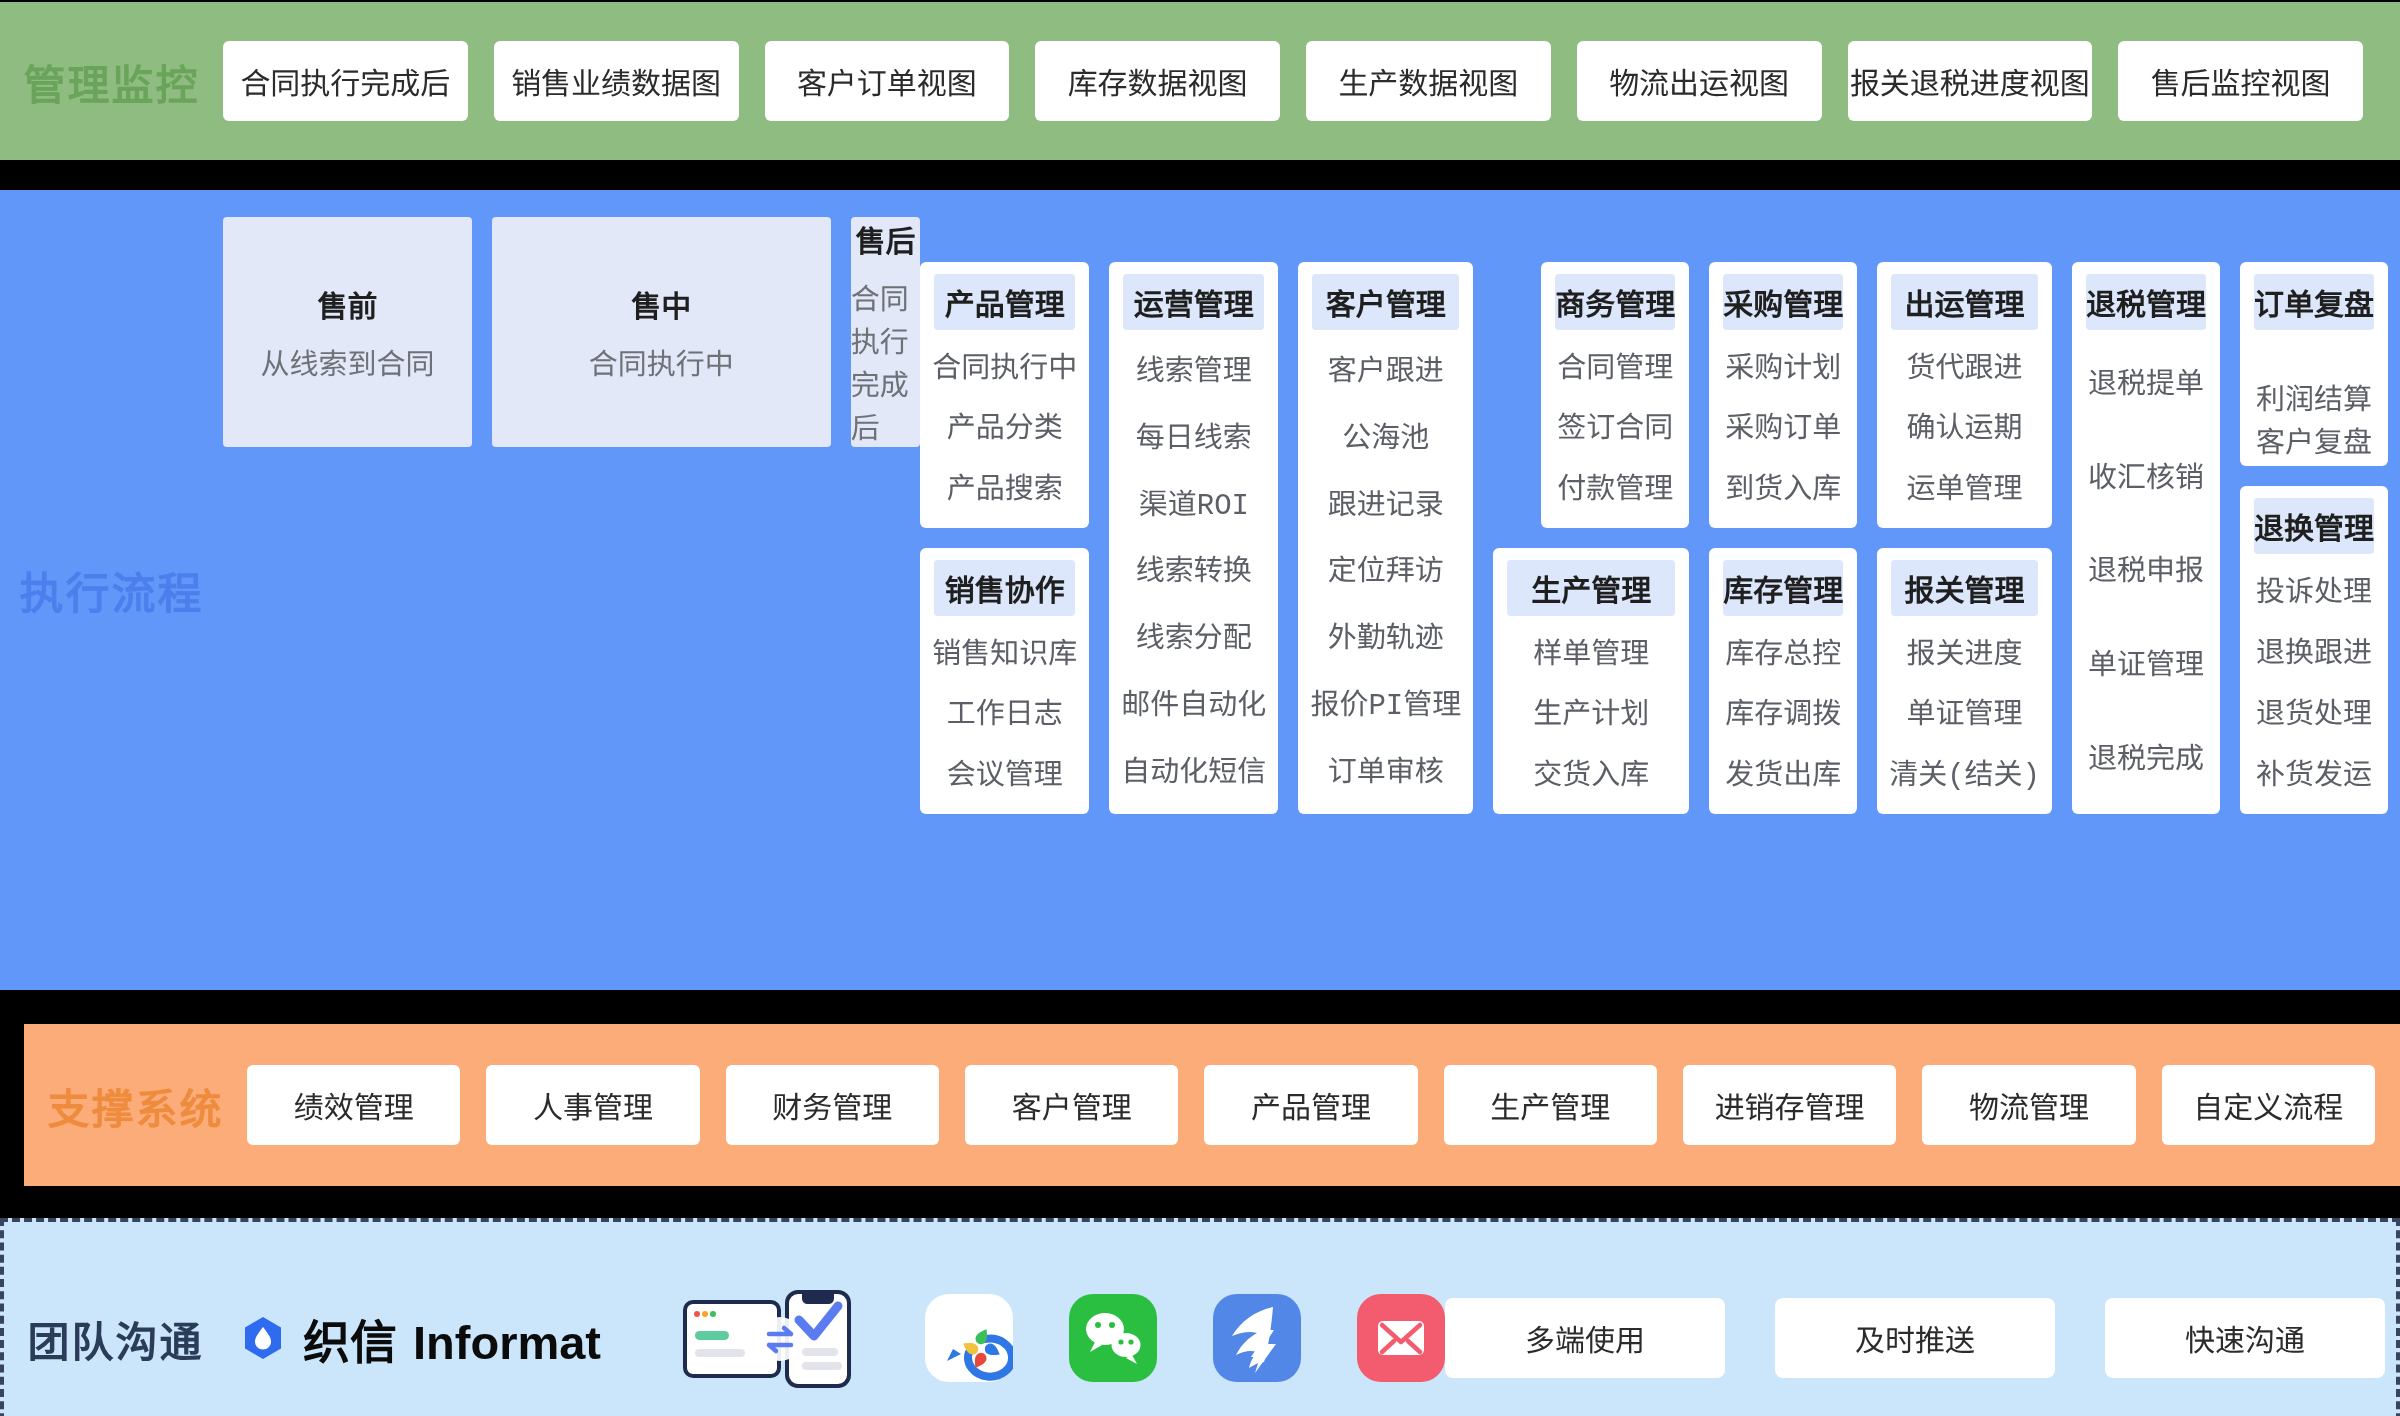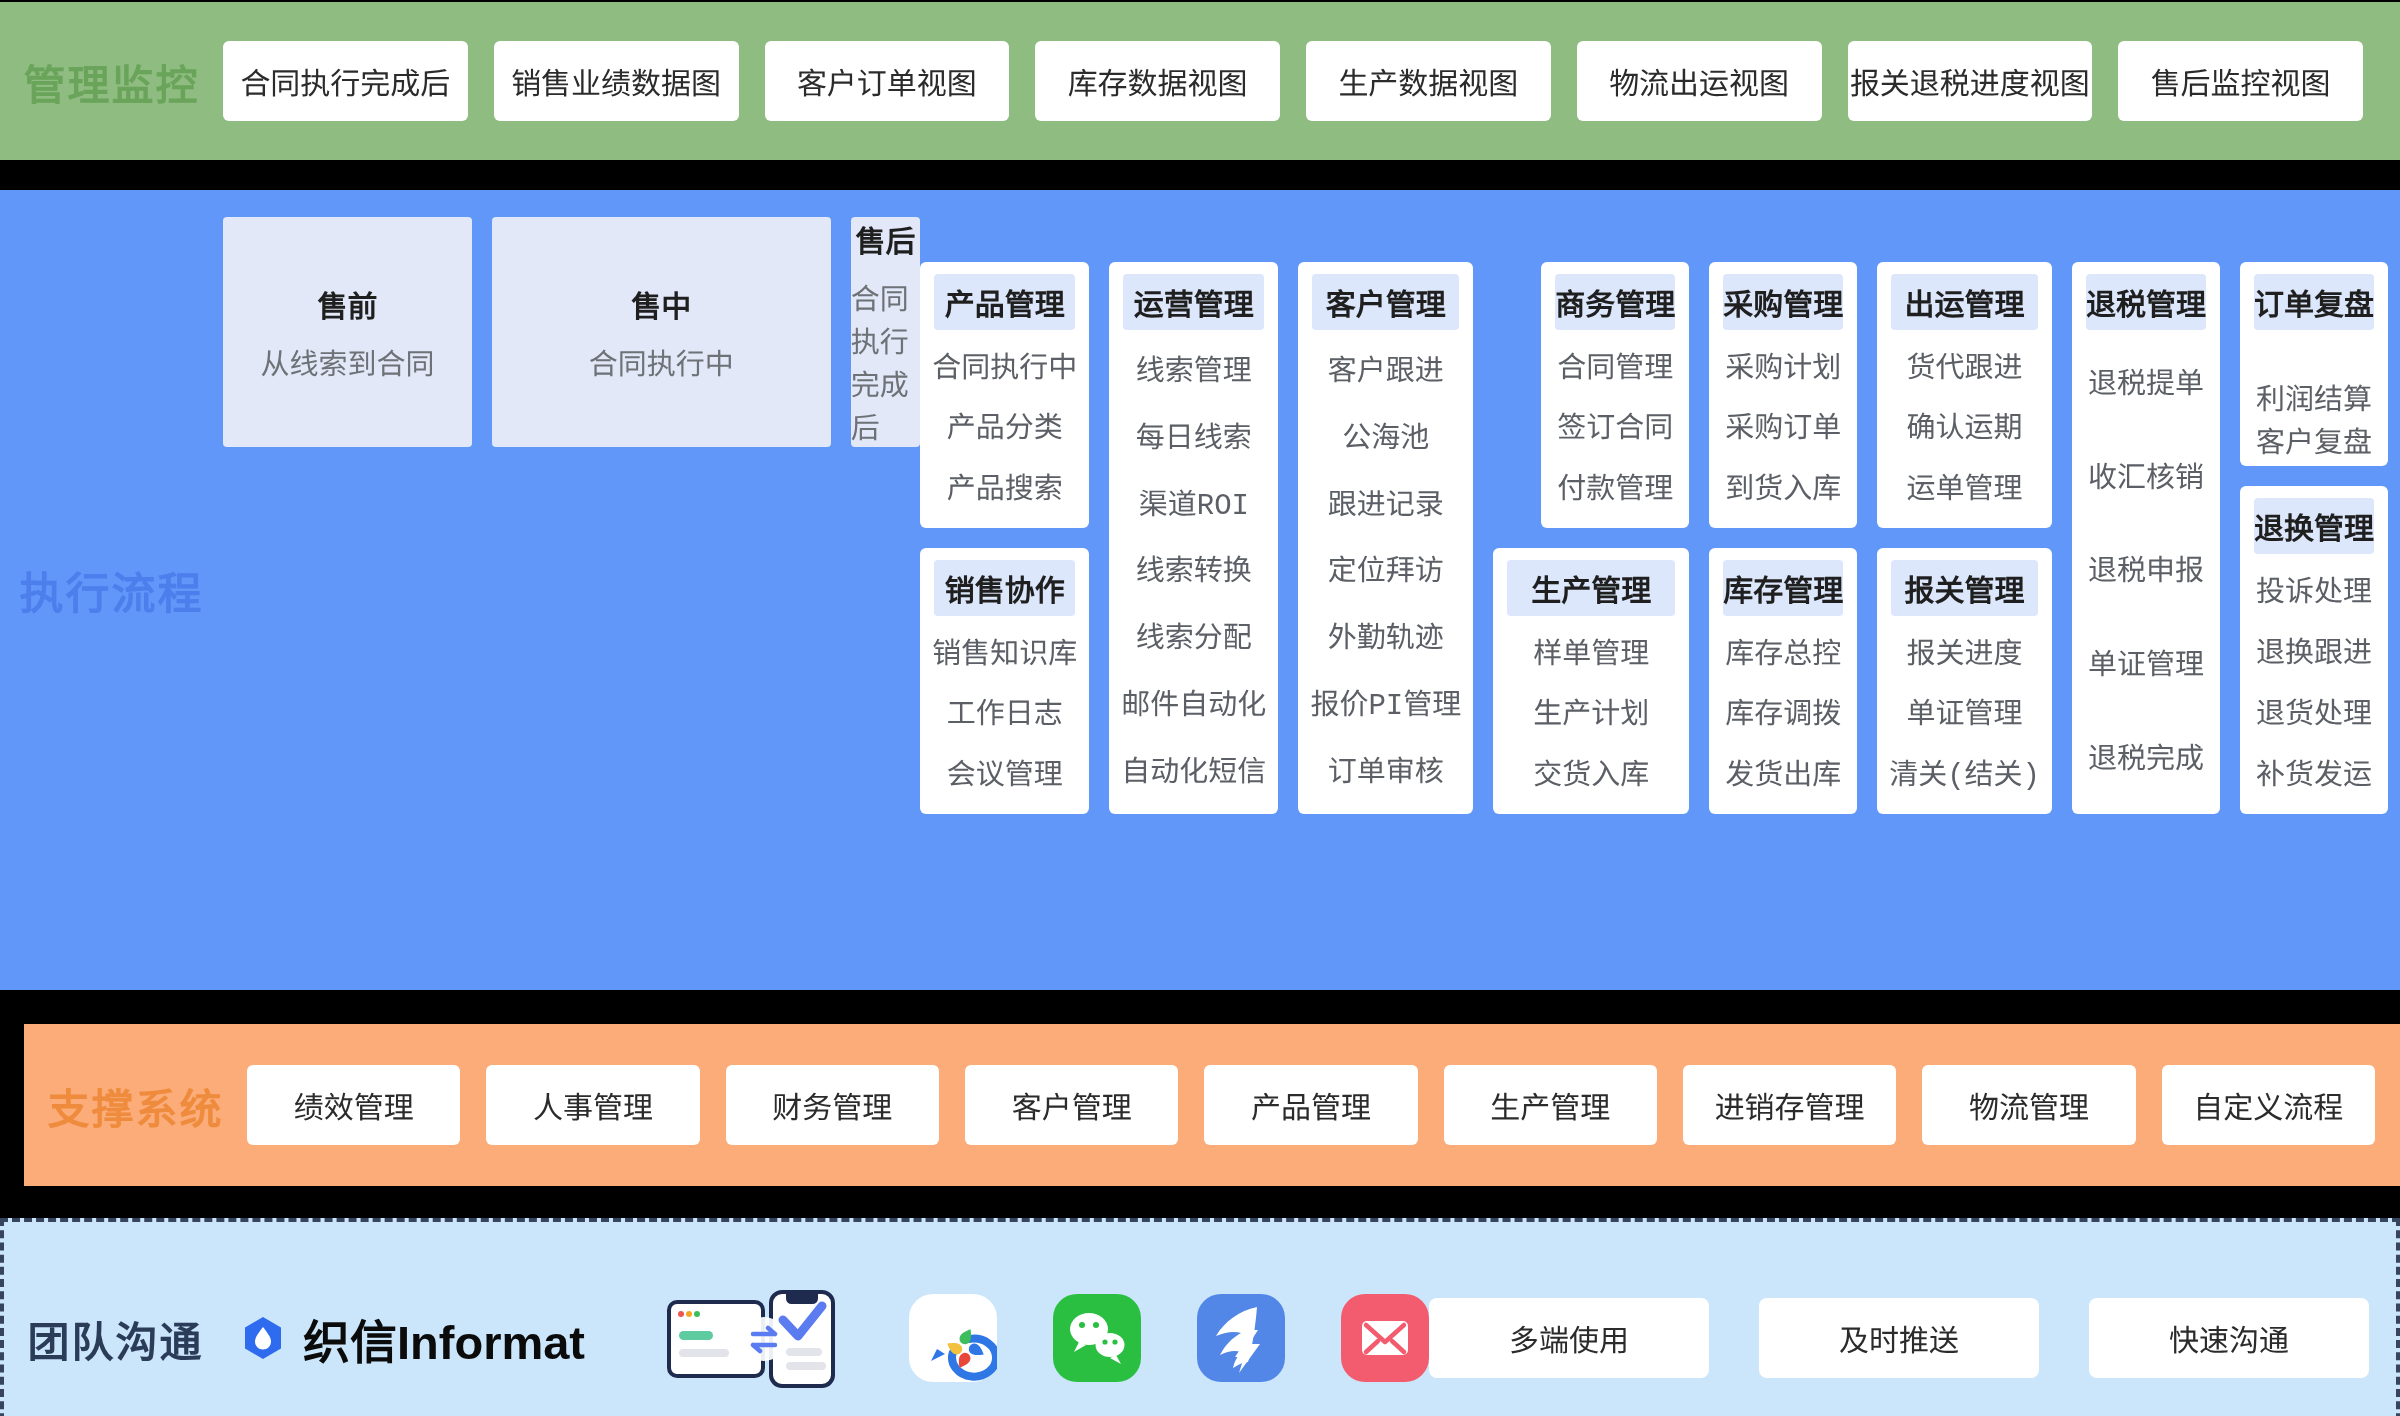--- a/index.html
+++ b/index.html
@@ -75,21 +75,21 @@
 
   
   .band-comm {
     height: 240px; background: var(--c-comm_bg);
     border: 4px dashed var(--c-comm_border);
   }
   .comm-label { color: var(--c-comm_label); }
   .brand { display: flex; align-items: center; gap: 16px; margin-left: 12px; }
   .brand svg { display: block; }
   .brand-text { font-size: 47px; font-weight: 800; color: #0b0b0b; letter-spacing: 0; white-space: nowrap; }
-  .brand-text .cn { margin-right: 0; }
+  .brand-text .cn { margin-right: 16px; }
   .illustration { margin-left: 80px; }
   .illustration svg { display: block; }
   .app-icons { display: flex; gap: 56px; margin-left: 64px; }
   .tile {
     width: 88px; height: 88px; border-radius: 24px;
     display: flex; align-items: center; justify-content: center;
   }
   .tile svg { display: block; }
   .tile-wecom   { background: #fff; }
   .tile-wechat  { background: var(--c-wechat_green); }

